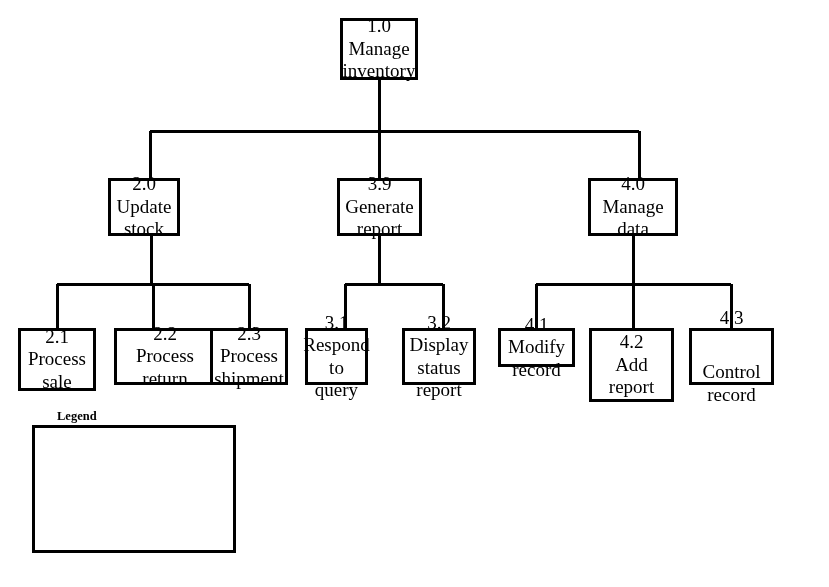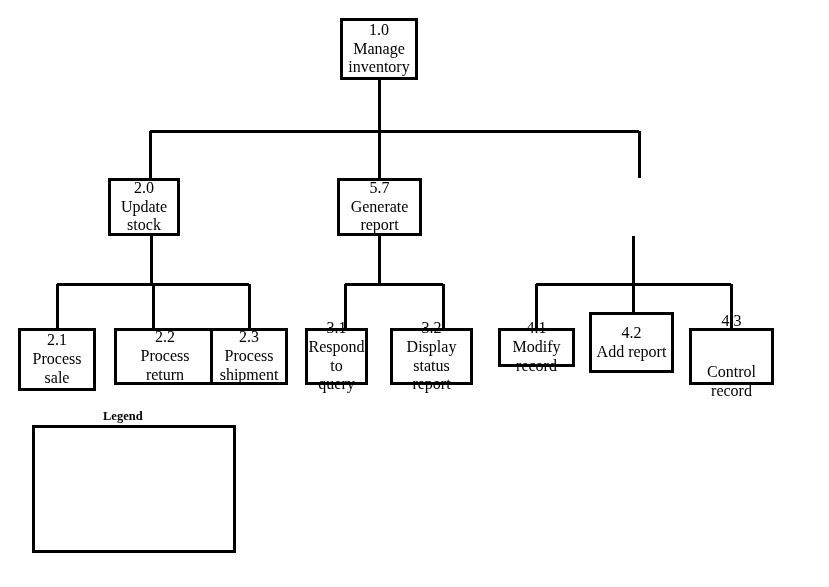--- a/index.html
+++ b/index.html
@@ -26,41 +26,40 @@
     position: absolute;
     box-sizing: border-box;
     border: 3px solid #000000;
     background: #ffffff;
     display: flex;
     flex-direction: column;
     align-items: center;
     justify-content: center;
     text-align: center;
     line-height: 1.18;
-    font-size: 16px;
+    font-size: 19px;
     color: #000000;
     z-index: 2;
   }
   .node .num {
     display: block;
   }
   .node .label {
     display: block;
     white-space: pre-line;
   }
   
   #legend-title {
     position: absolute;
     left: 57px;
     top: 409px;
     font-size: 12.5px;
     font-weight: bold;
     color: #000000;
     z-index: 3;
-    margin-left: 46px;
   }
   #legend-box {
     position: absolute;
     left: 32px;
     top: 425px;
     width: 204px;
     height: 128px;
     box-sizing: border-box;
     border: 3px solid #000000;
     background: #ffffff;
@@ -128,23 +127,27 @@
     <span class="num">1.0</span>
     <span class="label">Manage
 inventory</span>
   </div>
 
   <div class="node" style="left:108px; top:178px; width:72px; height:58px;">
     <span class="num">2.0</span>
     <span class="label">Update stock</span>
   </div>
   <div class="node" style="left:337px; top:178px; width:85px; height:58px;">
-    <span class="num">5.7</span>
+    <span class="num">3.9</span>
     <span class="label">Generate
 report</span>
+  </div>
+  <div class="node" style="left:588px; top:178px; width:90px; height:58px;">
+    <span class="num">4.0</span>
+    <span class="label">Manage data</span>
   </div>
 
   <div class="node" style="left:18px; top:328px; width:78px; height:63px;">
     <span class="num">2.1</span>
     <span class="label">Process sale</span>
   </div>
   <div class="node" style="left:114px; top:328px; width:102px; height:57px;">
     <span class="num">2.2</span>
     <span class="label">Process
 return</span>
@@ -152,31 +155,31 @@
   <div class="node" style="left:210px; top:328px; width:78px; height:57px;">
     <span class="num">2.3</span>
     <span class="label">Process
 shipment</span>
   </div>
   <div class="node" style="left:305px; top:328px; width:63px; height:57px;">
     <span class="num">3.1</span>
     <span class="label">Respond to
 query</span>
   </div>
-  <div class="node" style="left:390px; top:328px; width:83px; height:57px;">
+  <div class="node" style="left:402px; top:328px; width:74px; height:57px;">
     <span class="num">3.2</span>
     <span class="label">Display
 status report</span>
   </div>
   <div class="node" style="left:498px; top:328px; width:77px; height:39px;">
     <span class="num">4.1</span>
     <span class="label">Modify
 record</span>
   </div>
-  <div class="node" style="left:589px; top:312px; width:85px; height:61px;align-items:center;">
+  <div class="node" style="left:589px; top:328px; width:85px; height:74px;align-items:center;">
     <span class="num">4.2</span>
     <span class="label">Add report</span>
   </div>
   <div class="node" style="left:689px; top:328px; width:85px; height:57px;gap:32px;">
     <span class="num">4.3</span>
     <span class="label">Control
 record</span>
   </div>
 
   <div id="legend-title">Legend</div>

